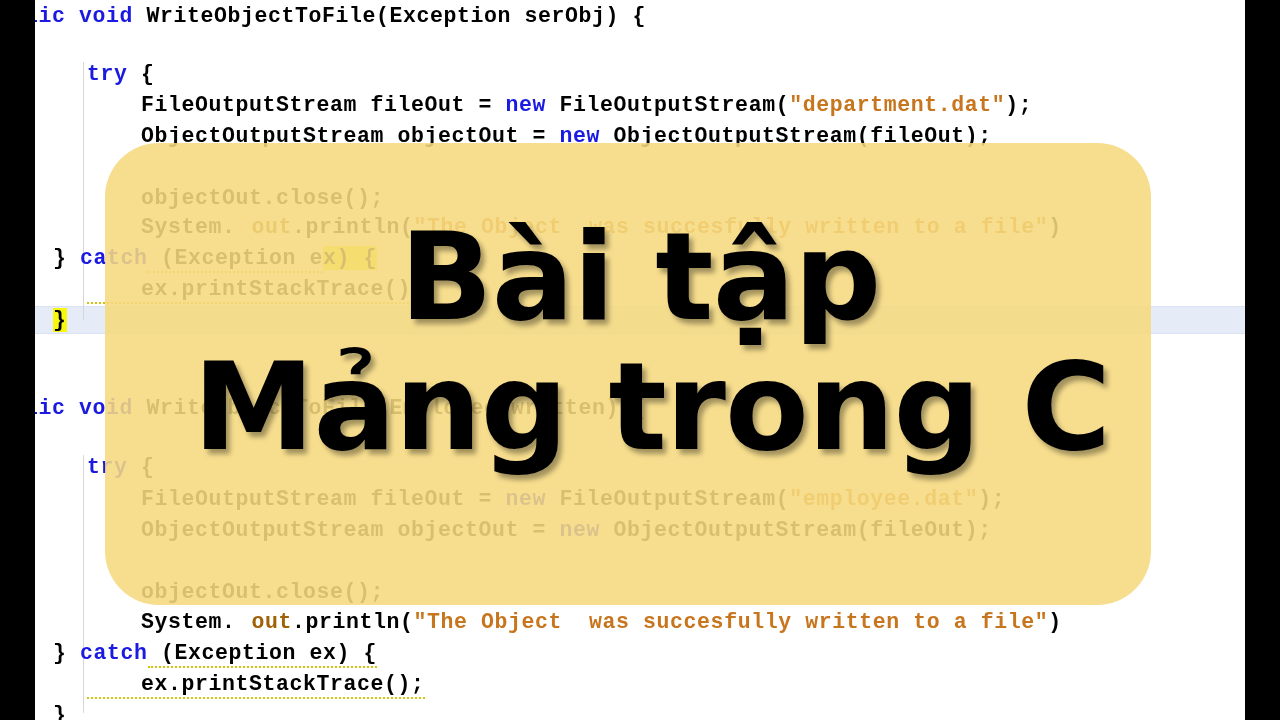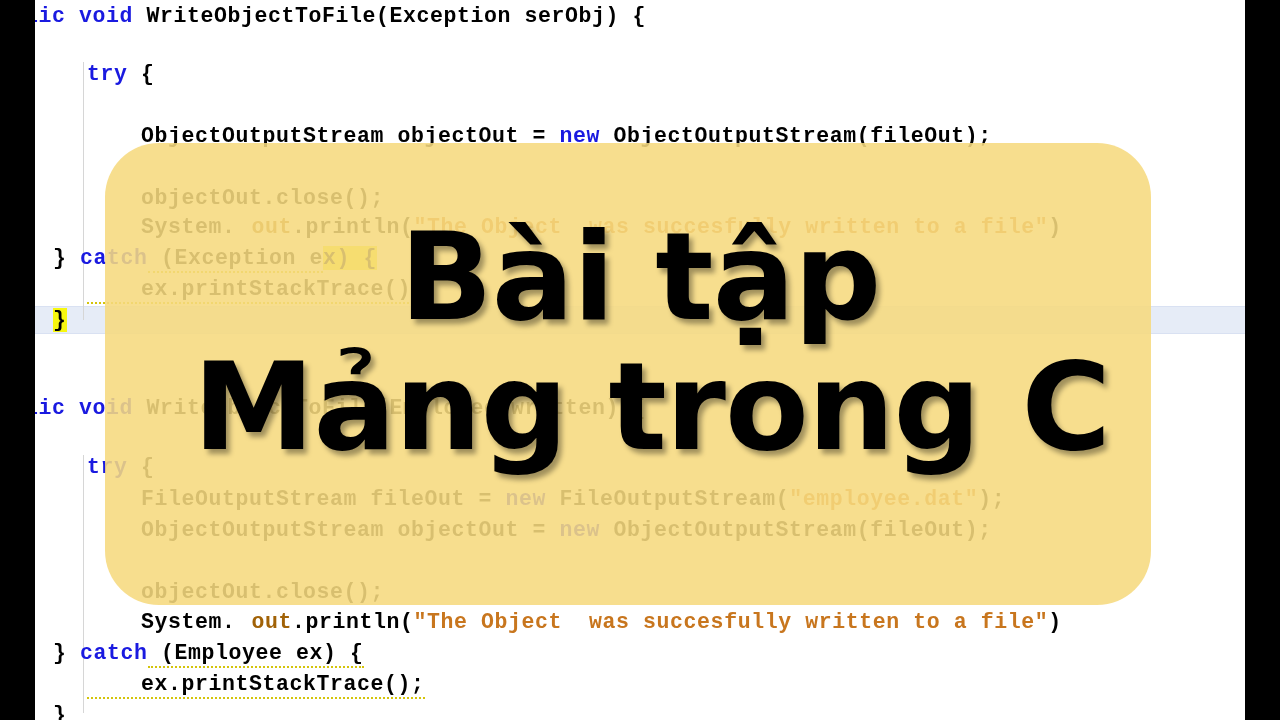--- a/index.html
+++ b/index.html
@@ -119,20 +119,21 @@
 
     <div id="current-line-band"></div>
 
     <div class="indent-guide" style="left:48px; top:62px; height:258px;"></div>
     <div class="indent-guide" style="left:48px; top:455px; height:258px;"></div>
 
     <div class="code-line" style="left:-37px; top:6px;"><span class="kw">ublic</span><span> </span><span class="kw">void</span><span> WriteObjectToFile(Exception serObj) {</span></div>
 
     <div class="code-line" style="left:52px; top:64px;"><span class="kw">try</span><span> {</span></div>
 
+    <div class="code-line" style="left:52px; top:95px;"><span>    FileOutputStream fileOut = </span><span class="kw">new</span><span> FileOutputStream(</span><span class="str">"department.dat"</span><span>);</span></div>
 
     <div class="code-line" style="left:52px; top:126px;"><span>    ObjectOutputStream objectOut = </span><span class="kw">new</span><span> ObjectOutputStream(fileOut);</span></div>
 
     <div class="code-line" style="left:52px; top:188px;"><span>    objectOut.close();</span></div>
 
     <div class="code-line" style="left:52px; top:217px;"><span>    System.</span><span class="field">out</span><span>.println(</span><span class="str">"The Object  was succesfully written to a file"</span><span>)</span></div>
 
     <div class="code-line" style="left:18px; top:248px;"><span>}</span><span> </span><span class="kw">catch</span><span class="squig"> (Exception e</span><span class="brace-hl">x) {</span></div>
 
     <div class="code-line" style="left:52px; top:279px;"><span class="squig">    ex.printStackTrace();</span></div>
@@ -145,21 +146,21 @@
 
     <div class="code-line" style="left:52px; top:489px;"><span>    FileOutputStream fileOut = </span><span class="kw">new</span><span> FileOutputStream(</span><span class="str">"employee.dat"</span><span>);</span></div>
 
     <div class="code-line" style="left:52px; top:520px;"><span>    ObjectOutputStream objectOut = </span><span class="kw">new</span><span> ObjectOutputStream(fileOut);</span></div>
 
 
     <div class="code-line" style="left:52px; top:582px;"><span>    objectOut.close();</span></div>
 
     <div class="code-line" style="left:52px; top:612px;"><span>    System.</span><span class="field">out</span><span>.println(</span><span class="str">"The Object  was succesfully written to a file"</span><span>)</span></div>
 
-    <div class="code-line" style="left:18px; top:643px;"><span>}</span><span> </span><span class="kw">catch</span><span class="squig"> (Employee ex) {</span></div>
+    <div class="code-line" style="left:18px; top:643px;"><span>}</span><span> </span><span class="kw">catch</span><span class="squig"> (Exception ex) {</span></div>
 
     <div class="code-line" style="left:52px; top:674px;"><span class="squig">    ex.printStackTrace();</span></div>
 
     <div class="code-line" style="left:18px; top:705px;"><span>}</span></div>
 
   </div>
 
   <div id="overlay-card"></div>
 
   <div id="title-block">

